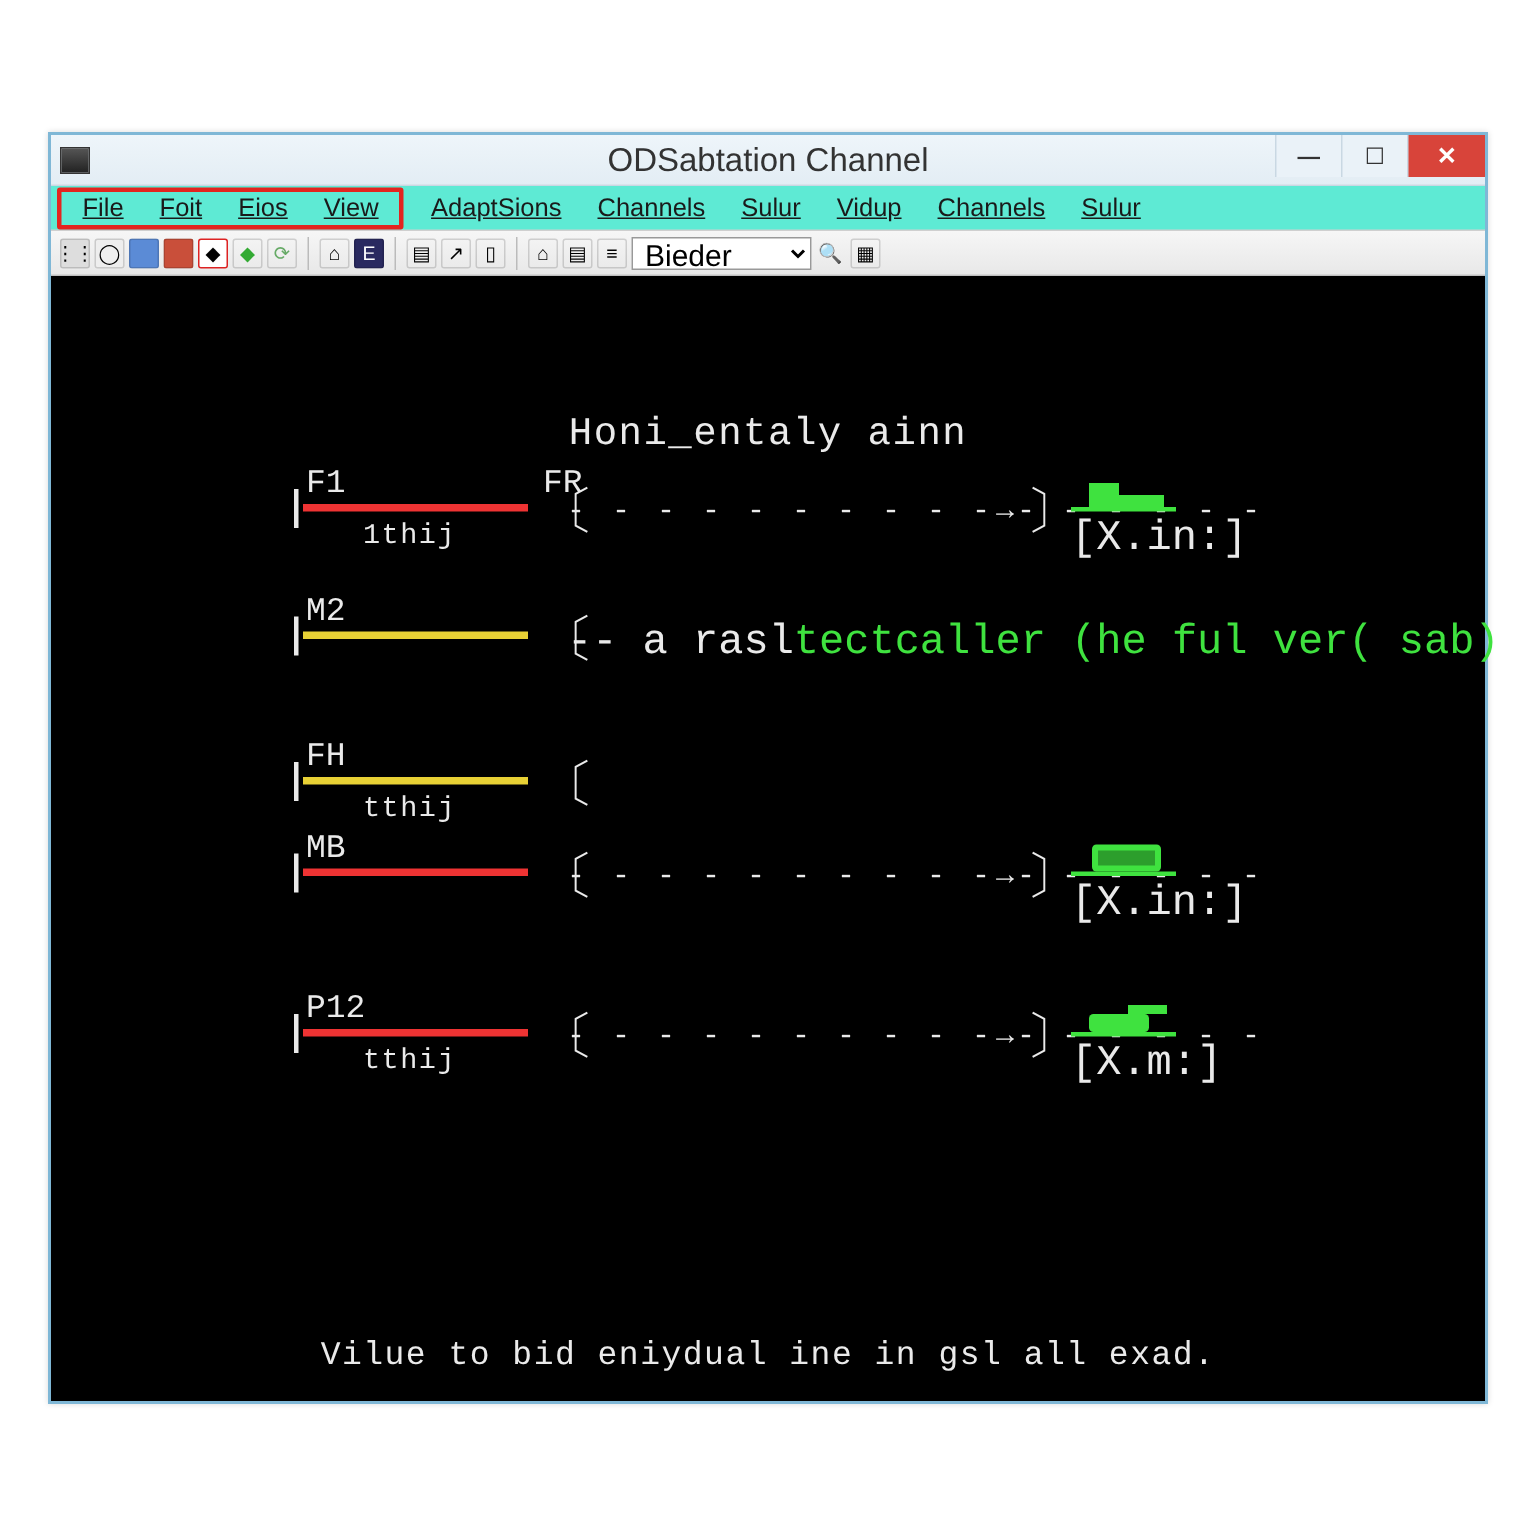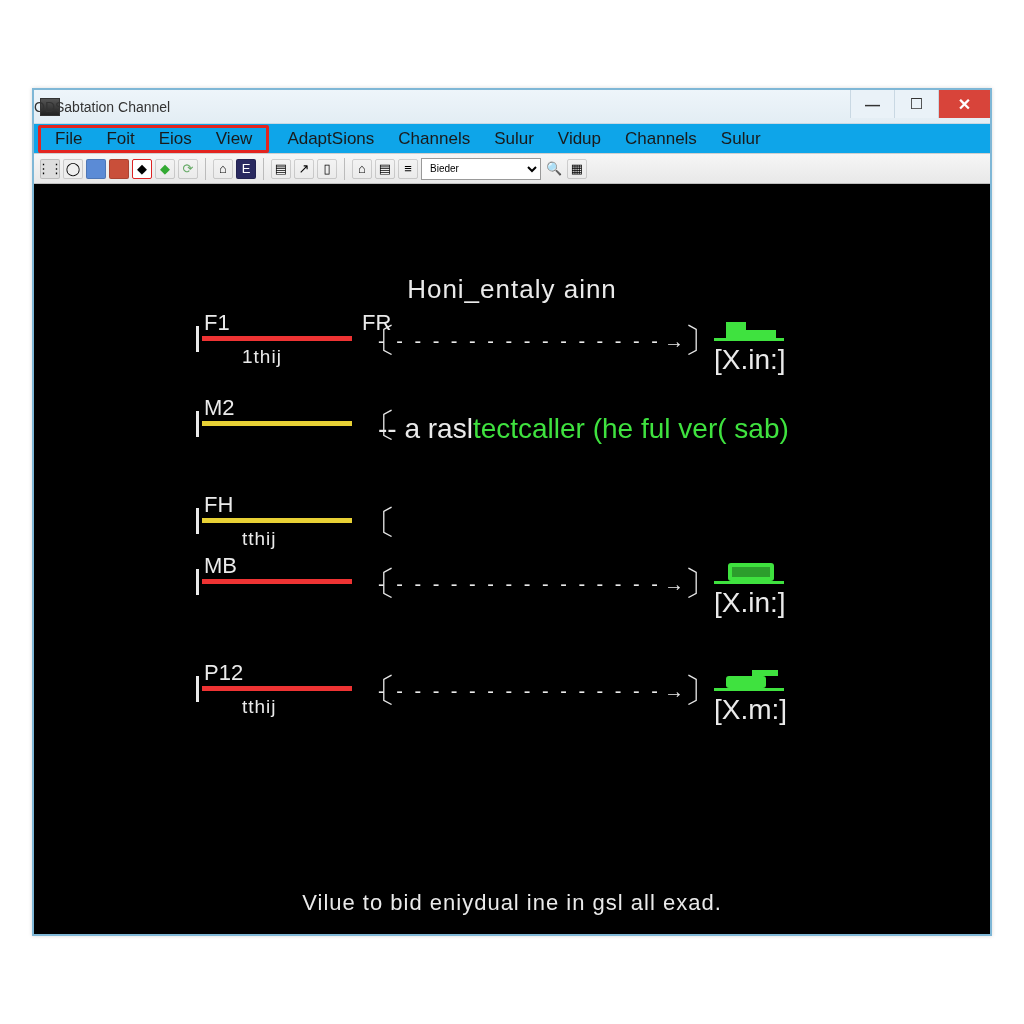--- a/index.html
+++ b/index.html
@@ -28,22 +28,22 @@
   }
   .titlebar .app-icon {
     width: 20px; height: 18px;
     margin-left: 6px;
     background: linear-gradient(#555,#222);
     border: 1px solid #333;
   }
   .titlebar .title {
     position: absolute;
     left: 0; right: 0;
-    text-align: left;
-    font-size: 14px;
+    text-align: center;
+    font-size: 22px;
     color: #333;
     pointer-events: none;
   }
   .win-controls {
     position: absolute;
     right: 0; top: 0;
     display: flex;
     height: 28px;
   }
   .win-btn {
@@ -56,27 +56,28 @@
     color: #333;
     background: #eaf2f8;
   }
   .win-btn.close { background: #d8443a; color: #fff; width: 52px; }
   .win-btn.min::before { content:"—"; font-weight:bold; }
   .win-btn.max::before { content:"☐"; }
   .win-btn.close::before { content:"✕"; font-weight:bold; font-size:16px; }
 
   .menubar {
     height: 30px;
-    background: #0ea5e9;
+    background: #5eead4;
     border-bottom: 1px solid #cfcfcf;
     display: flex;
     align-items: center;
     padding: 0 4px;
     font-size: 17px;
     color: #1a1a1a;
+    text-decoration: underline;
   }
   .menubar .highlight-box {
     border: 3px solid #e3241f;
     border-radius: 2px;
     display: flex;
     align-items: center;
     height: 28px;
     padding: 0 2px;
     margin-right: 6px;
   }
@@ -97,32 +98,32 @@
   .tool-ico {
     width: 20px; height: 20px;
     border: 1px solid rgba(0,0,0,.15);
     border-radius: 2px;
     display: flex; align-items: center; justify-content: center;
     font-size: 13px;
   }
   .sep { width:1px; height:22px; background:#bbb; margin:0 4px; }
   .tool-select {
     height: 22px;
-    font-size: 10px;
+    font-size: 20px;
     width: 120px;
     border: 1px solid #999;
     background: #fff;
     padding: 0 4px;
   }
 
   .canvas {
     background: #000;
     height: 750px;
     position: relative;
-    font-family: Liberation Sans, sans-serif;
+    font-family: Liberation Mono, monospace;
     color: #eaeaea;
     padding: 30px 0;
   }
   .heading {
     position: absolute;
     top: 90px;
     left: 0; right: 0;
     text-align: center;
     font-size: 26px;
     letter-spacing: 1px;

